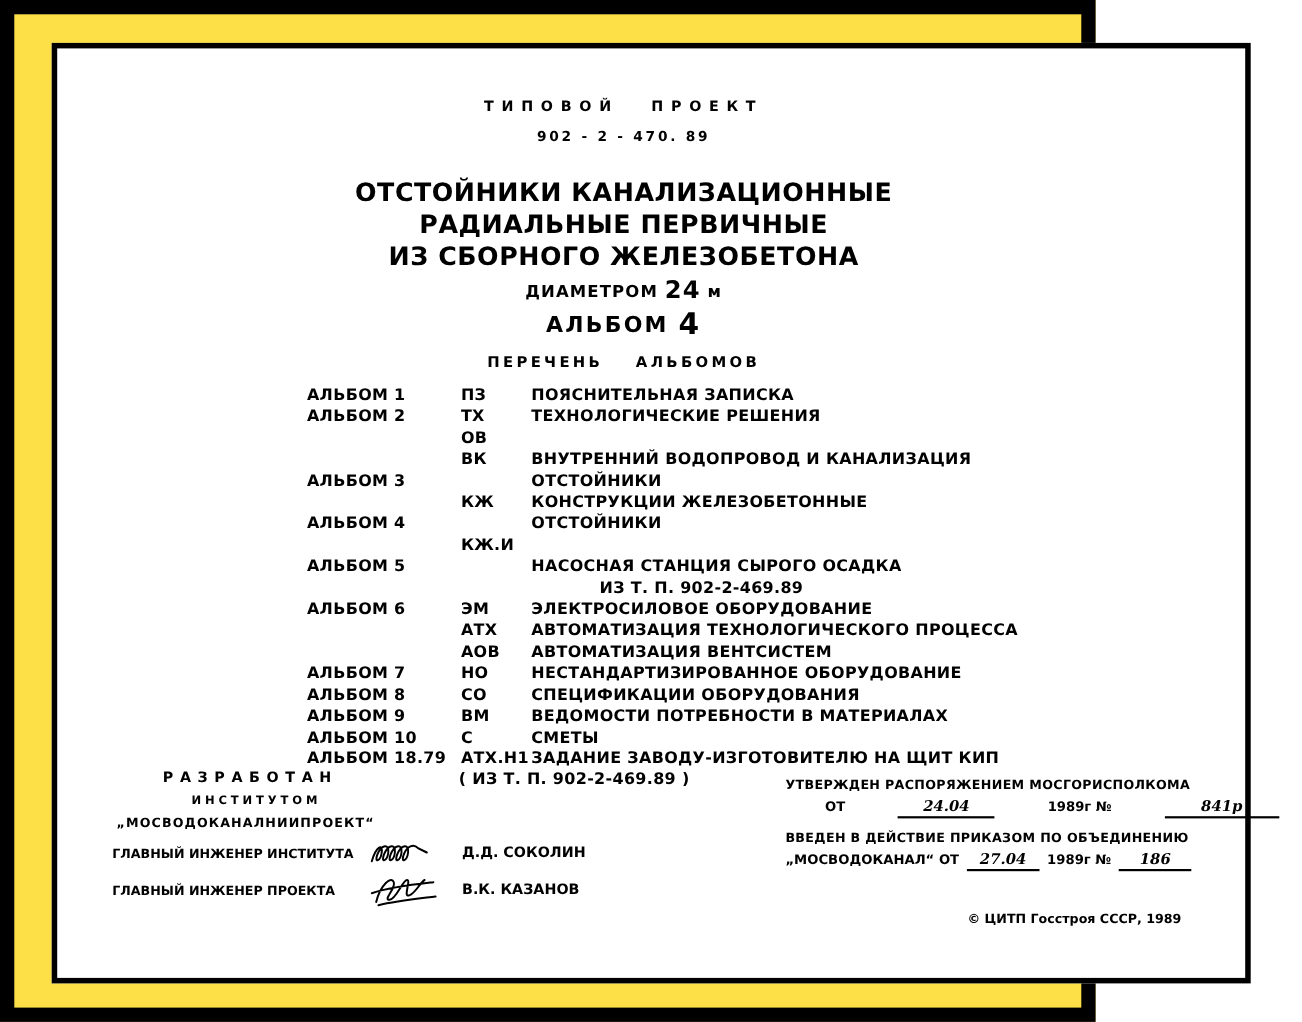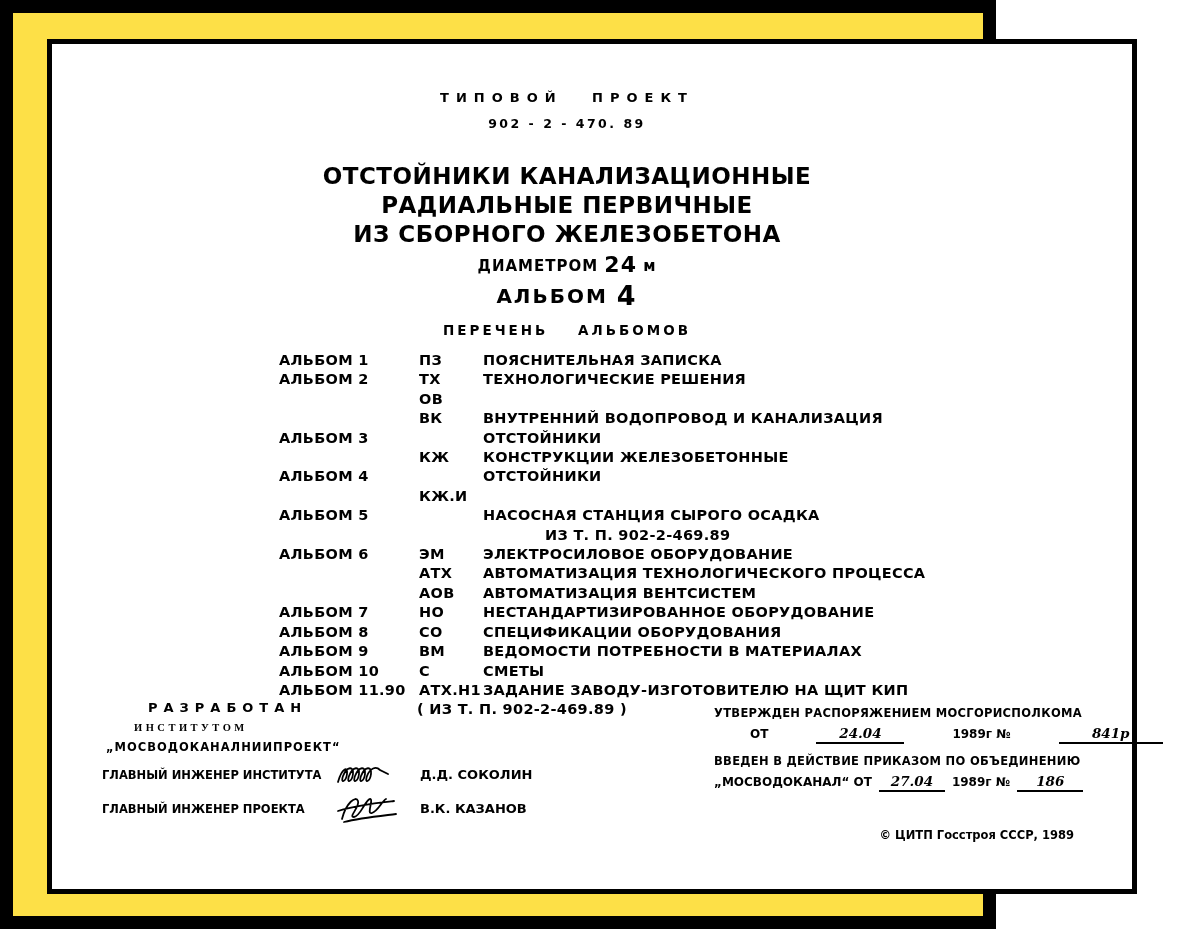--- a/index.html
+++ b/index.html
@@ -44,21 +44,21 @@
   }
   .arow { display:flex; line-height:19.4px; white-space:nowrap; }
   .c-album { width:140px; flex:none; }
   .c-code  { width:64px;  flex:none; }
   .c-title { flex:1; }
   .pad62   { padding-left:62px; }
   .fullrow { padding-left:138px; }
 
   .developed { position:absolute; left:50px; top:656px; width:450px; }
   .dev-l1 { margin-left:46px; font-size:13px;   font-weight:700; letter-spacing:6px; }
-  .dev-l2 { margin-left:32px; margin-top:7px;  font-size:10.5px; font-weight:700; letter-spacing:3.5px;font-family:Liberation Serif, serif; }
+  .dev-l2 { margin-left:72px; margin-top:7px;  font-size:10.5px; font-weight:700; letter-spacing:3.5px; }
   .dev-l3 { margin-left:4px;  margin-top:7px;  font-size:11.5px; font-weight:700; letter-spacing:1px; }
   .sig-row { display:flex; align-items:center; margin-top:1px; height:33px; white-space:nowrap; }
   .sig-row.first { margin-top:4px; }
   .role { width:232px; font-size:11.5px; font-weight:700; flex:none; }
   .sig-svg { flex:none; margin-right:6px; }
   .sig-name { font-size:13px; font-weight:700; }
 
   .approved { position:absolute; left:662px; top:662px; width:410px; font-weight:700; }
   .ap-head { font-size:11.5px; letter-spacing:0.3px; white-space:nowrap; }
   .ap-fill { display:flex; align-items:baseline; gap:7px; margin:5px 0 10px 0; font-size:12px; white-space:nowrap; }
@@ -175,21 +175,21 @@
         <span class="c-album">АЛЬБОМ 9</span>
         <span class="c-code">ВМ</span>
         <span class="c-title">ВЕДОМОСТИ ПОТРЕБНОСТИ В МАТЕРИАЛАХ</span>
       </div>
       <div class="arow">
         <span class="c-album">АЛЬБОМ 10</span>
         <span class="c-code">С</span>
         <span class="c-title">СМЕТЫ</span>
       </div>
       <div class="arow">
-        <span class="c-album">АЛЬБОМ 11.90</span>
+        <span class="c-album">АЛЬБОМ 18.79</span>
         <span class="c-code">АТХ.Н1</span>
         <span class="c-title">ЗАДАНИЕ ЗАВОДУ-ИЗГОТОВИТЕЛЮ НА ЩИТ КИП</span>
       </div>
       <div class="arow">
         <span class="c-title fullrow">( ИЗ Т. П. 902-2-469.89 )</span>
       </div>
     </div>
 
     <div class="developed">
       <div class="dev-l1">РАЗРАБОТАН</div>

